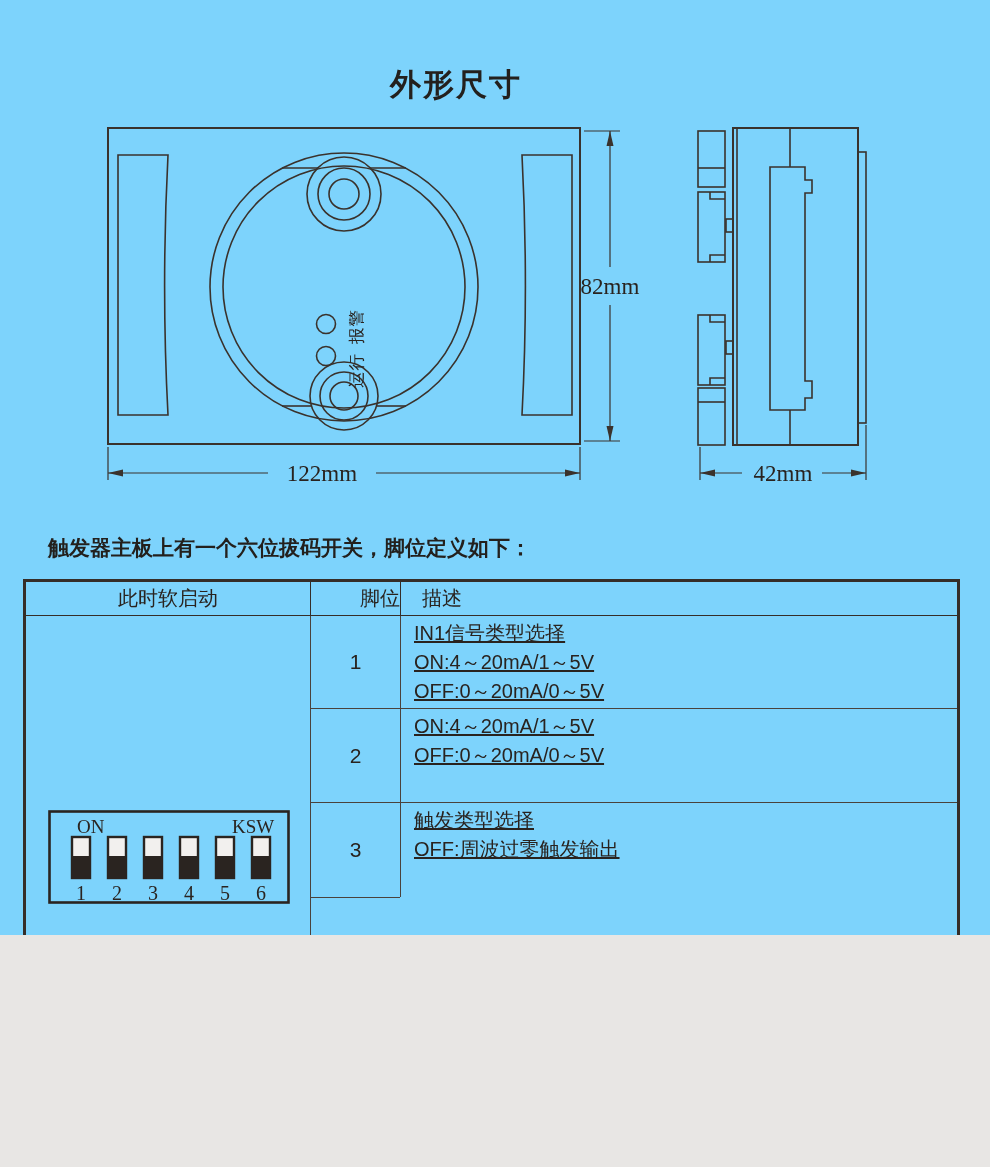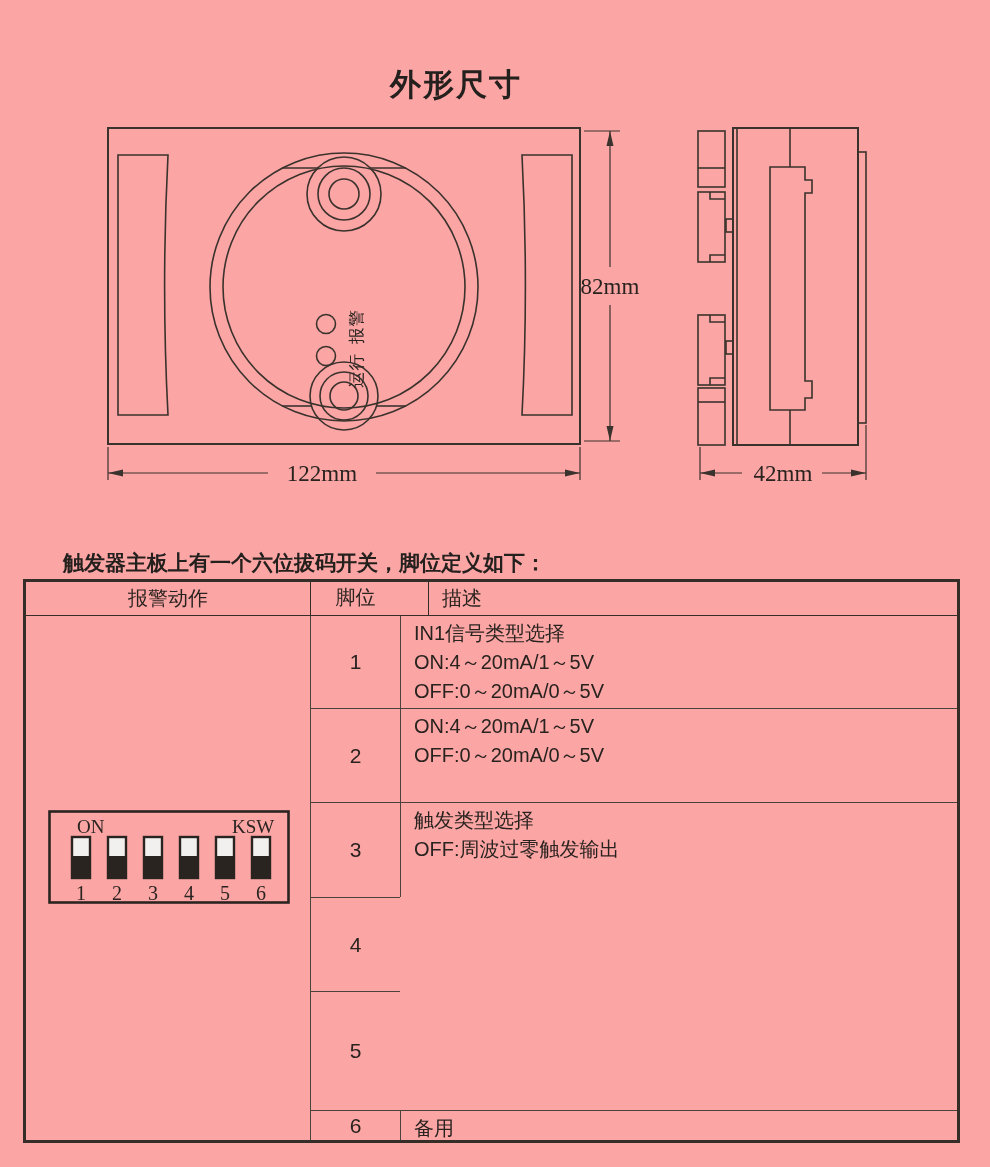--- a/index.html
+++ b/index.html
@@ -1,39 +1,39 @@
 <!DOCTYPE html>
 <html><head>
 <meta charset="utf-8">
 <style>
   html,body{margin:0;padding:0;background:#e8e6e4;}
-  .page{position:relative;width:990px;height:1167px;background:#fca5a5;overflow:hidden;
+  .page{position:relative;width:990px;height:935px;background:#7dd3fc;overflow:hidden;
         font-family:"Liberation Sans",sans-serif;color:#29231f;}
   .title{position:absolute;top:64px;left:0;width:912px;margin:0;text-align:center;
          font-size:31px;font-weight:700;letter-spacing:2px;color:#23201d;}
   .drawings{position:absolute;top:0;left:0;}
   .drawings .ln2{stroke:#3a322c;stroke-width:2;fill:none;}
   .drawings .ln16{stroke:#3a322c;stroke-width:1.6;fill:none;}
   .drawings .thin{stroke:#3a322c;stroke-width:1.2;fill:none;}
   .drawings .arrow{fill:#3a322c;stroke:none;}
   .drawings text.dim{font-family:"Liberation Serif",serif;font-size:23px;fill:#29231f;}
   .drawings text.led{font-family:"Liberation Sans",sans-serif;font-size:16.5px;fill:#29231f;letter-spacing:1px;}
-  .intro{position:absolute;left:48px;top:534px;margin:15px;font-size:21px;font-weight:700;color:#23201d;}
+  .intro{position:absolute;left:48px;top:534px;margin:0;font-size:21px;font-weight:700;color:#23201d;}
   .dtable{position:absolute;left:23px;top:579px;width:937px;border:3px solid #352d28;box-sizing:border-box;}
   .thead{display:grid;grid-template-columns:284px 90px 1fr;border-bottom:1.5px solid #352d28;}
   .thead .hcell{height:33px;line-height:33px;font-size:20px;box-sizing:border-box;}
   .h1c{text-align:center;}
-  .h2c{text-align:center;border-left:1.5px solid #352d28;font-family:Liberation Mono, monospace;}
-  .h3c{border-left:1.5px solid #352d28;padding-left:13px;margin-left:28px;}
+  .h2c{text-align:right;border-left:1.5px solid #352d28;}
+  .h3c{border-left:1.5px solid #352d28;padding-left:21px;}
   .tbody{display:grid;grid-template-columns:284px 90px 1fr;grid-template-rows:92px 94px 95px 94px 119px 30px;}
   .switchcell{grid-column:1;grid-row:1 / span 6;position:relative;}
   .pincell{grid-column:2;display:flex;align-items:center;justify-content:center;
            font-size:21px;border-left:1.5px solid #4a423c;box-sizing:border-box;}
   .desccell{grid-column:3;border-left:1.5px solid #4a423c;box-sizing:border-box;
-            padding:3px 6px 0 13px;font-size:20px;line-height:29px;}
+            padding:3px 6px 0 13px;font-size:20px;line-height:29px;text-decoration:underline;}
   .rt{border-top:1.5px solid #4a423c;}
   .dip{position:absolute;left:22px;top:194px;}
   .dip .frame{stroke:#2a2420;stroke-width:2.6;fill:none;}
   .dip text{font-family:"Liberation Serif",serif;fill:#2a2420;}
   .dip .lbl{font-size:19px;}
   .dip .num{font-size:20px;text-anchor:middle;}
   .dip .sw{stroke:#2a2420;stroke-width:2.4;fill:#f2f0ee;}
   .dip .swk{fill:#2a2420;stroke:none;}
 </style>
 </head>
@@ -114,21 +114,21 @@
       <polygon class="arrow" points="700,473 715,469.5 715,476.5"></polygon>
       <polygon class="arrow" points="866,473 851,469.5 851,476.5"></polygon>
       <text class="dim" x="783" y="481" text-anchor="middle">42mm</text>
     </g>
   </svg>
 
   <p class="intro">触发器主板上有一个六位拔码开关，脚位定义如下：</p>
 
   <div class="dtable">
     <div class="thead">
-      <div class="hcell h1c">报警动作</div>
+      <div class="hcell h1c">此时软启动</div>
       <div class="hcell h2c">脚位</div>
       <div class="hcell h3c">描述</div>
     </div>
     <div class="tbody">
 
       <div class="switchcell">
         <svg class="dip" width="242" height="94" viewBox="0 0 242 94">
           <rect class="frame" x="1.5" y="1.5" width="239" height="91"></rect>
           <text class="lbl" x="29" y="23">ON</text>
           <text class="lbl" x="184" y="23">KSW</text>

